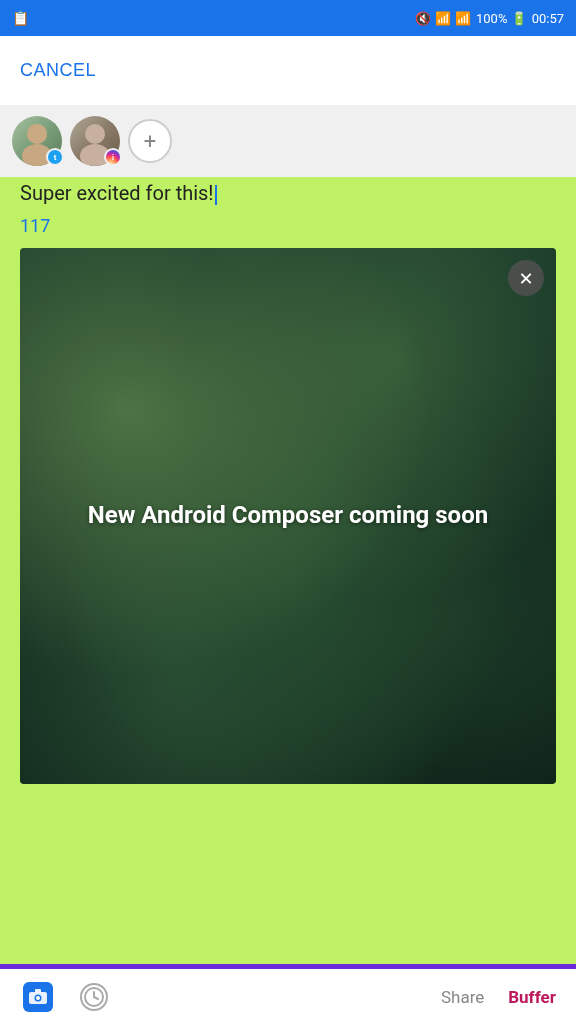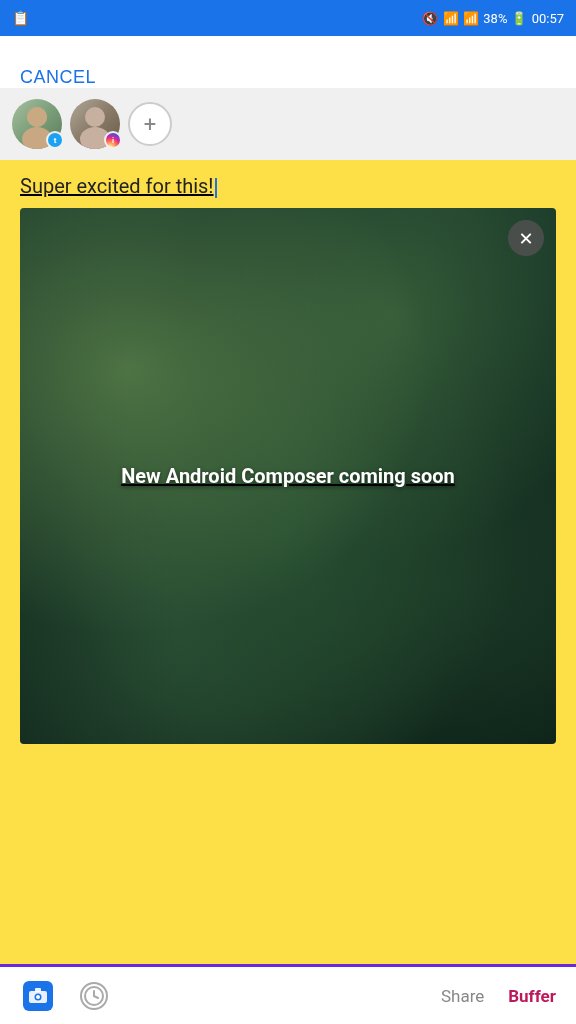--- a/index.html
+++ b/index.html
@@ -37,23 +37,23 @@
       display: flex;
       align-items: center;
       gap: 4px;
       color: white;
       font-size: 13px;
     }
 
     
     .action-bar {
       background: #fff;
-      height: 52px;
-      display: flex;
-      align-items: flex-end;
+      height: 69px;
+      display: flex;
+      align-items: center;
       padding: 0 20px;
       flex-shrink: 0;
     }
     .cancel-btn {
       color: #1a73e8;
       font-size: 18px;
       font-weight: 500;
       text-transform: uppercase;
       cursor: pointer;
       letter-spacing: 0.5px;
@@ -136,27 +136,26 @@
       align-items: center;
       justify-content: center;
       cursor: pointer;
       font-size: 22px;
       color: #888;
       flex-shrink: 0;
     }
 
     
     .compose-area {
-      background: #fde047;
+      background: #bef264;
       flex: 1;
       display: flex;
       flex-direction: column;
-      padding: 12px 20px 0;
+      padding: 2px 20px 0;
       min-height: 0;
-      text-decoration: underline;
     }
     .compose-text {
       font-size: 20px;
       color: #222;
       line-height: 1.4;
       margin-bottom: 8px;
       word-break: break-word;
     }
     .cursor {
       display: inline-block;
@@ -197,21 +196,21 @@
         radial-gradient(ellipse at 50% 60%, rgba(40,80,50,0.9) 0%, transparent 60%),
         radial-gradient(ellipse at 80% 70%, rgba(30,60,40,0.8) 0%, transparent 40%),
         radial-gradient(ellipse at 30% 80%, rgba(50,90,60,0.7) 0%, transparent 50%),
         linear-gradient(180deg, #1a3a2a 0%, #0d2218 100%);
       display: flex;
       align-items: center;
       justify-content: center;
     }
     .image-overlay-text {
       color: #fff;
-      font-size: 20px;
+      font-size: 24px;
       font-weight: bold;
       text-align: center;
       line-height: 1.3;
       padding: 20px;
       text-shadow: 0 1px 4px rgba(0,0,0,0.5);
     }
     .close-image-btn {
       position: absolute;
       top: 12px;
       right: 12px;
@@ -224,21 +223,21 @@
       justify-content: center;
       cursor: pointer;
       color: white;
       font-size: 18px;
     }
 
     
     .bottom-toolbar {
       height: 60px;
       background: #fff;
-      border-top: 3px solid #6d28d9;
+      border-top: 5px solid #6d28d9;
       display: flex;
       align-items: center;
       padding: 0 20px;
       justify-content: space-between;
       flex-shrink: 0;
     }
     .toolbar-left {
       display: flex;
       align-items: center;
       gap: 20px;
@@ -293,21 +292,21 @@
 <body>
 
 <div class="status-bar">
   <div class="status-bar-left">
     <span class="status-bar-icon">📋</span>
   </div>
   <div class="status-bar-right">
     <span>🔇</span>
     <span>📶</span>
     <span>📶</span>
-    <span>38%</span>
+    <span>100%</span>
     <span>🔋</span>
     <span>00:57</span>
   </div>
 </div>
 
 <div class="action-bar">
   <button class="cancel-btn">CANCEL</button>
 </div>
 
 <div class="accounts-row">
@@ -342,20 +341,21 @@
     </div>
   </div>
 
   <div class="add-account-btn">+</div>
 </div>
 
 <div class="compose-area">
   <div class="compose-text">
     <span>Super excited for this!</span><span class="cursor"></span>
   </div>
+  <div class="char-count">117</div>
 
   <div class="image-preview">
     <div class="image-bg">
       <div class="image-overlay-text">New Android Composer coming soon</div>
     </div>
     <div class="close-image-btn">
       <span>✕</span>
     </div>
   </div>
 </div>

